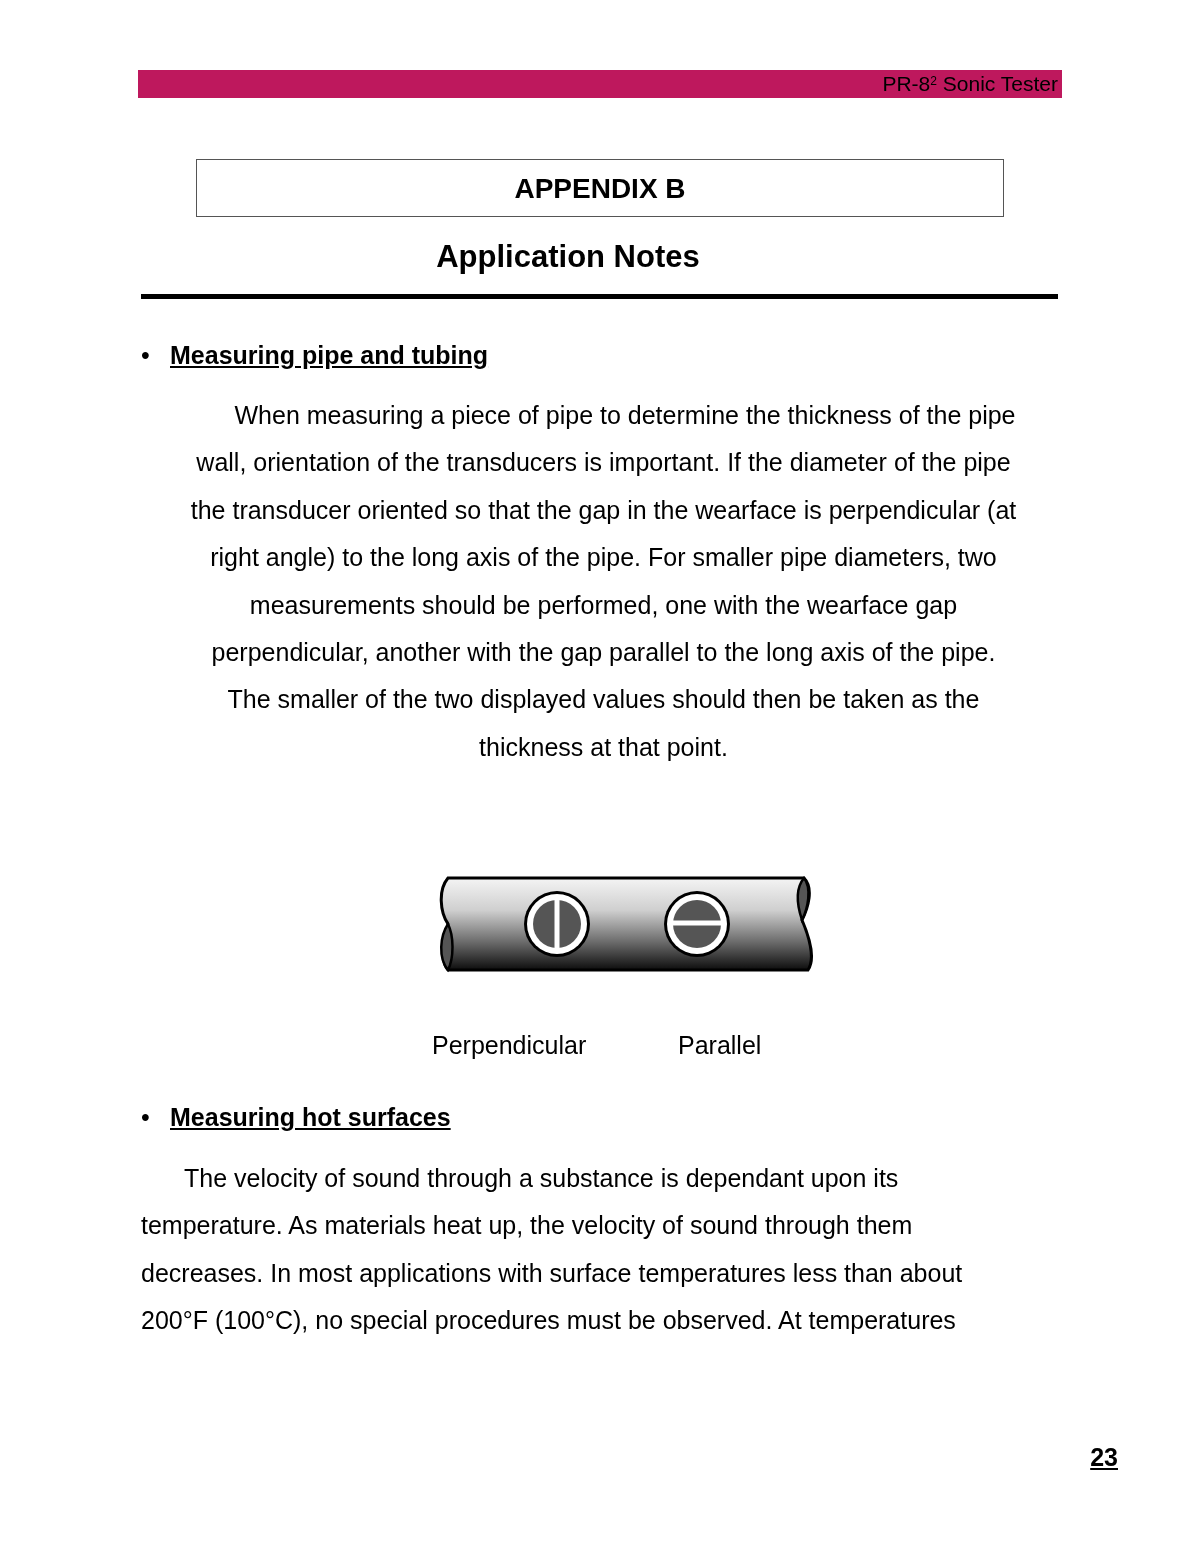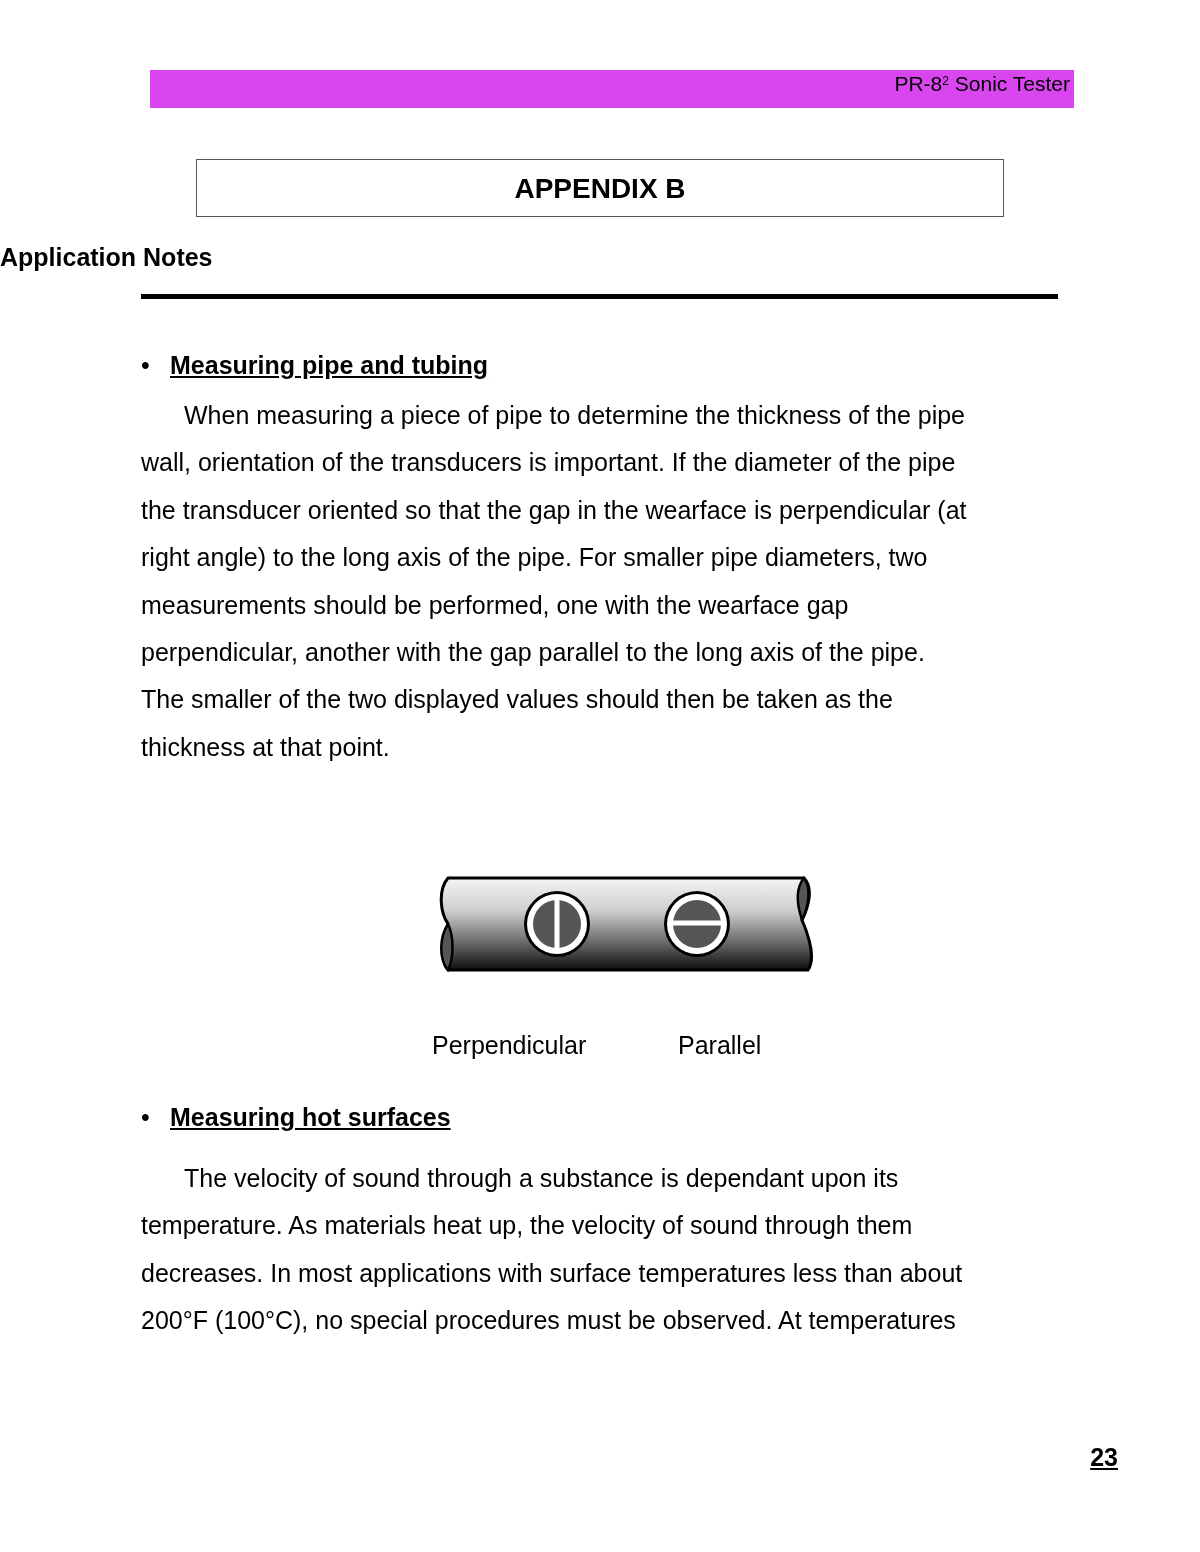--- a/index.html
+++ b/index.html
@@ -1,22 +1,22 @@
 <!DOCTYPE html>
 <html><head>
 <meta charset="utf-8">
 <style>
   html, body { margin:0; padding:0; background:#ffffff; }
   body { width:1200px; height:1552px; position:relative; font-family:"Liberation Sans", sans-serif; color:#000; overflow:hidden; }
-  .header-bar { position:absolute; left:138px; top:70px; width:924px; height:38px; background:#d946ef;margin-left:12px; }
+  .header-bar { position:absolute; left:138px; top:70px; width:924px; height:28px; background:#be185d; }
   .header-text { position:absolute; right:4px; top:2px; font-size:21px; line-height:24px; }
   .header-text sup { font-size:12px; vertical-align:top; position:relative; top:-3px; }
   .title-box { position:absolute; left:196px; top:159px; width:806px; height:56px; border:1px solid #555; }
   .title { position:absolute; left:0; right:0; top:9px; text-align:center; font-weight:bold; font-size:28px; line-height:40px; }
-  .subtitle { position:absolute; left:0; width:1136px; top:242px; text-align:left; font-weight:bold; font-size:25px; line-height:30px; }
+  .subtitle { position:absolute; left:0; width:1136px; top:242px; text-align:center; font-weight:bold; font-size:31px; line-height:30px; }
   .rule { position:absolute; left:141px; top:294px; width:917px; height:5px; background:#000; }
   .section-head { position:absolute; left:141px; font-size:25px; line-height:30px; font-weight:bold; }
   .section-head .bullet { display:inline-block; width:29px; font-weight:normal; }
   .section-head .label { text-decoration:underline; }
   .para { position:absolute; left:141px; width:925px; font-size:25px; line-height:47.4px; }
   .para .indent { display:inline-block; width:43px; }
   .figure { position:absolute; left:432px; top:872px; width:392px; height:106px; }
   .caption { position:absolute; top:1030px; font-size:25px; line-height:30px; }
   .page-number { position:absolute; right:82px; top:1442px; font-weight:bold; font-size:25px; line-height:30px;text-decoration:underline; }
 </style>
@@ -26,24 +26,24 @@
 <div class="header-bar">
   <div class="header-text"><span>PR-8</span><sup>2</sup><span> Sonic Tester</span></div>
 </div>
 
 <div class="title-box">
   <div class="title">APPENDIX B</div>
 </div>
 <div class="subtitle">Application Notes</div>
 <div class="rule"></div>
 
-<div class="section-head" style="top:340px;margin-top:10px;">
+<div class="section-head" style="top:340px;">
   <span class="bullet">•</span><span class="label">Measuring pipe and tubing</span>
 </div>
-<div class="para" style="top:392px;">
+<div class="para" style="top:392px;text-align:center;">
   <div><span class="indent"></span><span>When measuring a piece of pipe to determine the thickness of the pipe</span></div>
   <div>wall, orientation of the transducers is important.  If the diameter of the pipe</div>
   <div>the transducer oriented so that the gap in the wearface is perpendicular (at</div>
   <div>right angle) to the long axis of the pipe.  For smaller pipe diameters, two</div>
   <div>measurements should be performed, one with the wearface gap</div>
   <div>perpendicular, another with the gap parallel to the long axis of the pipe.</div>
   <div>The smaller of the two displayed values should then be taken as the</div>
   <div>thickness at that point.</div>
 </div>
 

